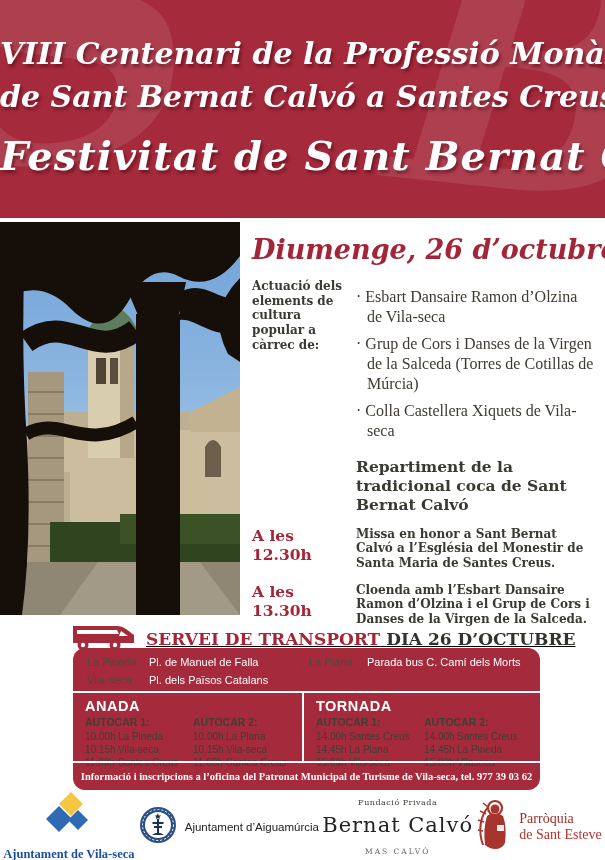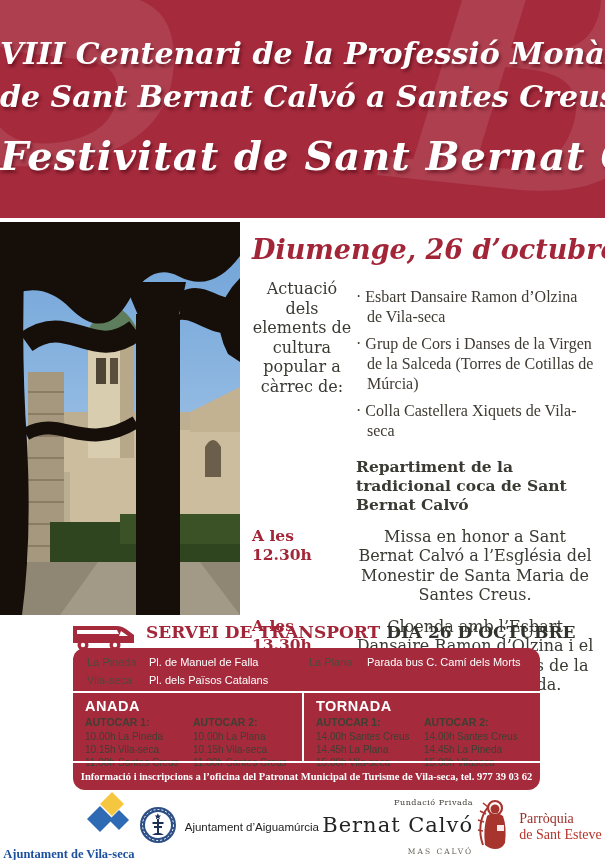--- a/index.html
+++ b/index.html
@@ -31,31 +31,31 @@
   .photo svg { display:block; }
 
   
   .content { position:absolute; left:252px; top:234px; width:342px; color:#3a3a33; }
   .date-heading {
     font-style:italic; font-weight:bold; font-size:27px; color:#a32638;
     margin:0 0 14px 0; white-space:nowrap;
   }
   .sched { display:grid; grid-template-columns:100px 1fr; column-gap:4px; margin-bottom:12px; }
   .sched .time { color:#a32638; font-weight:bold; font-size:15.5px; line-height:1.22; }
-  .sched .desc { font-weight:normal; font-size:16px; line-height:1.22;text-align:center; }
+  .sched .desc { font-weight:bold; font-size:12px; line-height:1.22; }
   .bullets { grid-column:2; list-style:none; margin:8px 0 0 0; padding:0;
     font-family:"Liberation Serif", serif; font-size:16px; line-height:1.25;
     color:#3f3b33; font-weight:normal; }
   .bullets li { margin-bottom:7px; padding-left:11px; text-indent:-11px; }
   .bullets li::before { content:"· "; }
   .sched .extra { grid-column:2; font-weight:bold; font-size:15.5px; line-height:1.22; margin-top:10px; }
 
   
   .transport-header {
-    position:absolute; left:70px; top:622px; display:flex; gap:10px;
+    position:absolute; left:70px; top:622px; display:flex; align-items:center; gap:10px;text-decoration:underline;
   }
   .th-text { font-weight:bold; font-size:17px; white-space:nowrap; }
   .th-title { color:#a32638; }
   .th-date  { color:#33332e; }
 
   .tbox {
     position:absolute; left:73px; top:648px; width:467px; height:142px;
     background:#a42a3c; border-radius:12px; color:#fff;
     font-family:"Liberation Sans", sans-serif;
     display:flex; flex-direction:column; box-sizing:border-box;
@@ -74,21 +74,21 @@
   .autocar { width:102px; font-size:10px; color:#3f3f33; line-height:1.3; white-space:nowrap; }
   .ac-label { font-weight:bold; font-size:10.5px; }
   .ac-row .t { display:inline-block; min-width:33px; }
   .info-band { height:27px; display:flex; align-items:center; justify-content:center;
     font-family:"Liberation Serif", serif; font-weight:bold; font-size:10.5px; white-space:nowrap; }
 
   
   .sponsors { position:absolute; left:0; top:796px; width:605px; height:62px;
     display:flex; align-items:center; justify-content:space-evenly; }
   .sponsor { display:flex; align-items:center; gap:7px; }
-  .sp-col { display:flex; flex-direction:column; align-items:flex-end; }
+  .sp-col { display:flex; flex-direction:column; align-items:center; }
   .sp-vilaseca-label { font-family:"Liberation Serif", serif; font-weight:bold;
     font-size:12.5px; color:#1c4f9e; margin-top:2px; white-space:nowrap; }
   .sp-aigua-label { font-family:"Liberation Sans", sans-serif; font-size:11.5px;
     color:#222; white-space:nowrap; }
   .sp-bc-top { font-size:8px; color:#44403a; letter-spacing:0.5px; }
   .sp-bc-name { font-size:21px; color:#232323; line-height:1.05; letter-spacing:1px; }
   .sp-bc-sub { font-size:7.5px; color:#6a665e; letter-spacing:2px; margin-top:3px; }
   .sp-se-text { font-family:"Liberation Serif", serif; font-weight:normal; line-height:1.15; }
   .sp-se-l1 { font-size:14px; color:#9c2f2a; }
   .sp-se-l2 { font-size:14px; color:#b5342a; }

